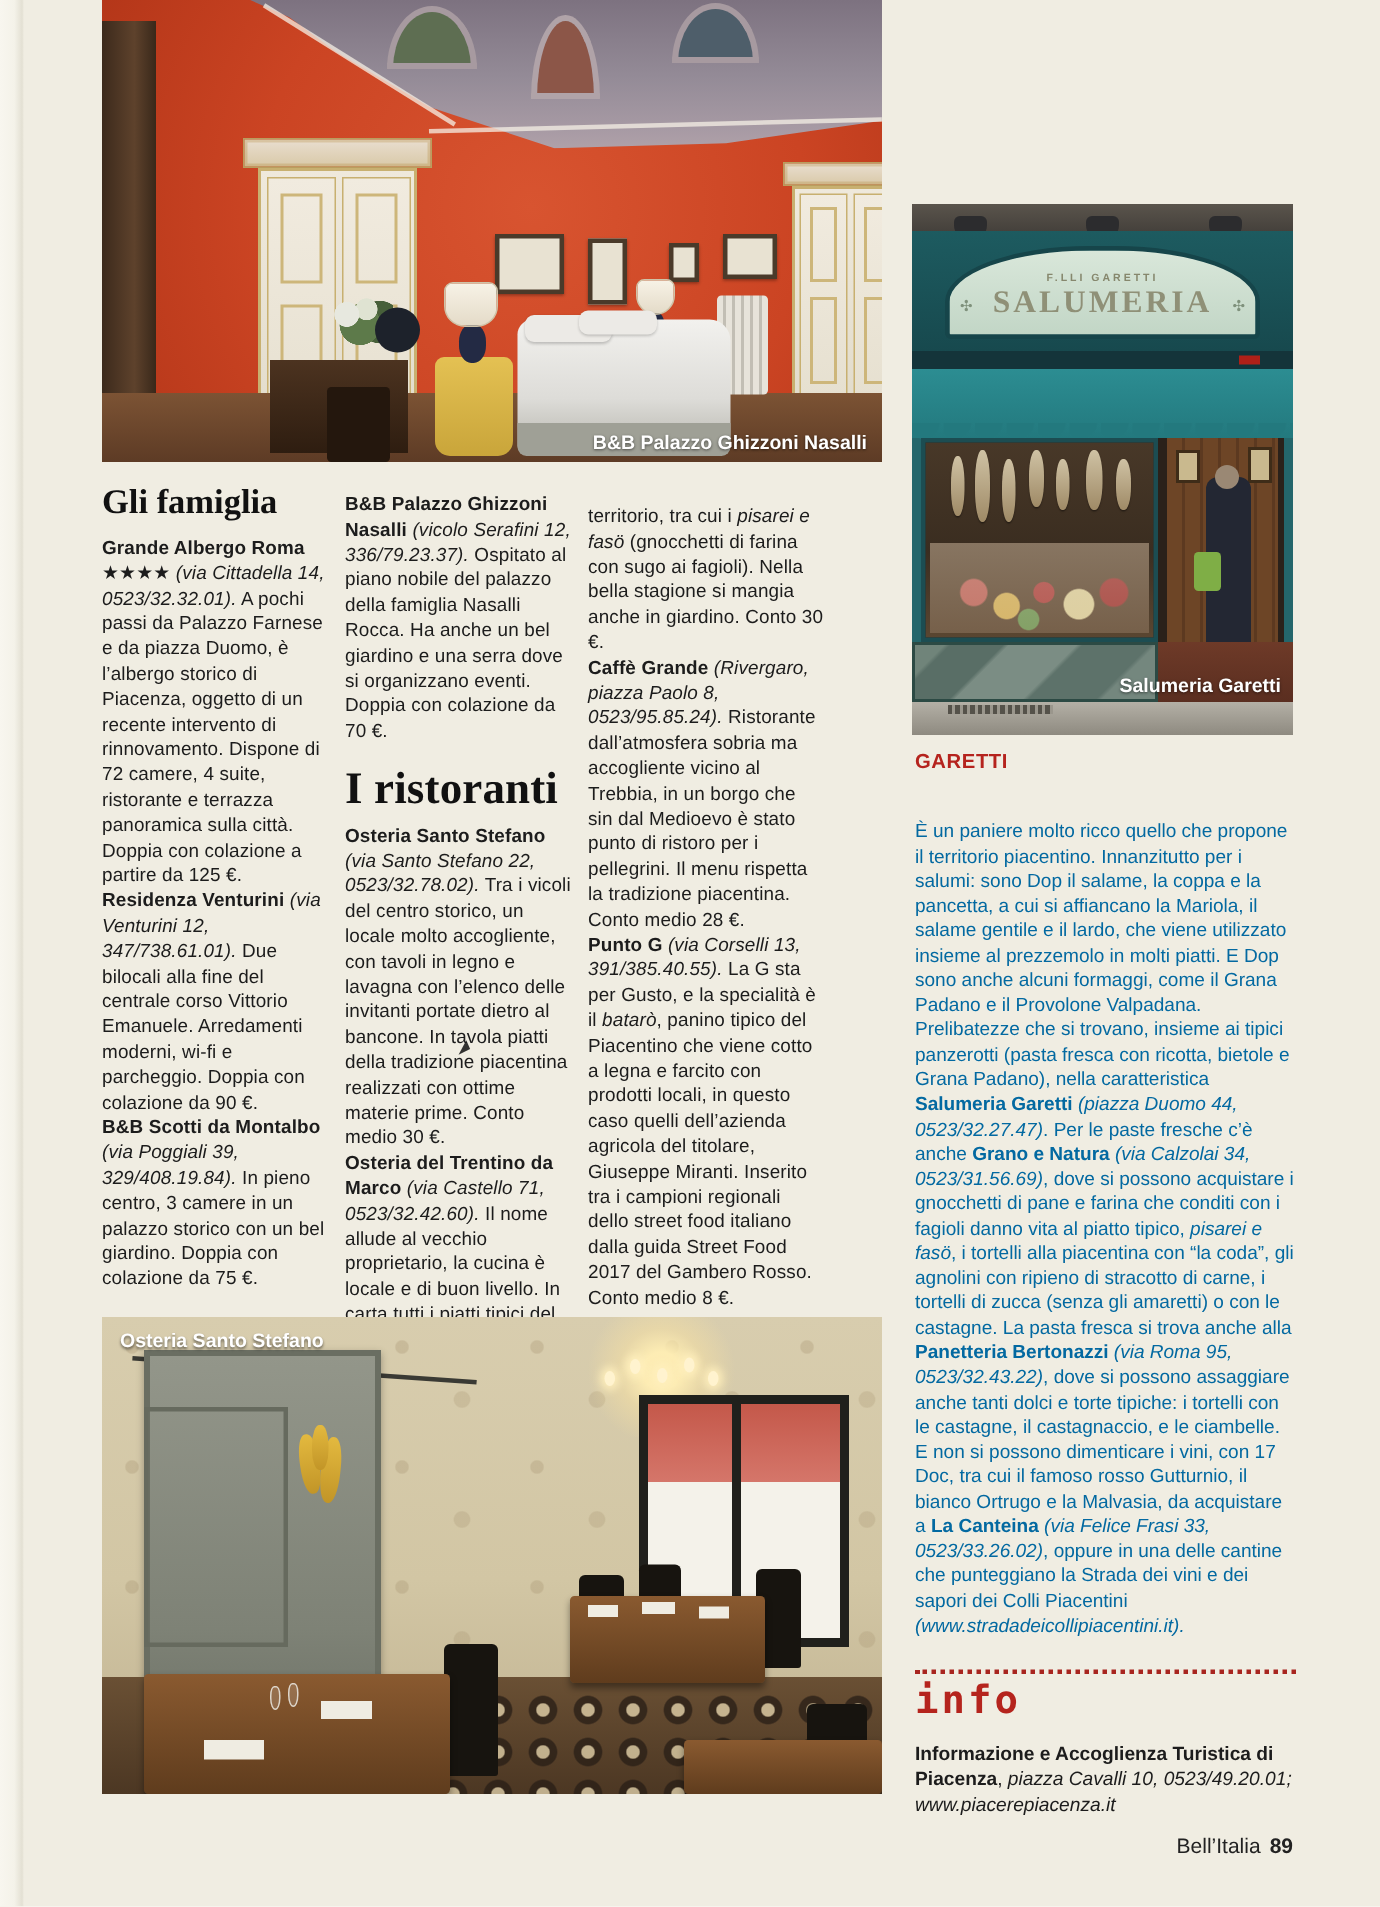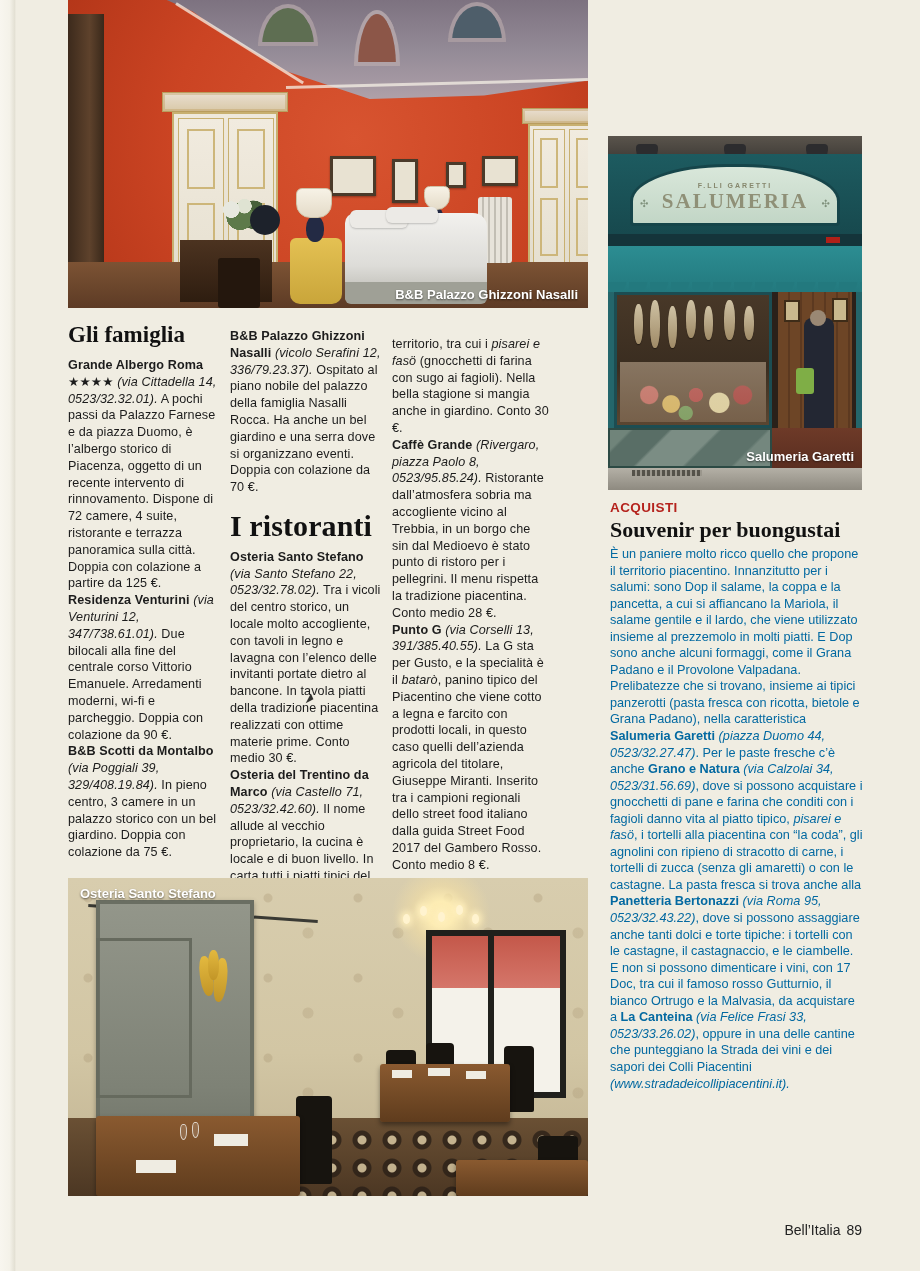--- a/index.html
+++ b/index.html
@@ -119,21 +119,21 @@
   .os-napkin { background:#efece2; }
   .os-chair { background:#17140f; border-radius:4px 4px 2px 2px; }
   .os-glass { width:7px; height:16px; border:1px solid rgba(240,240,235,0.8); border-radius:40% 40% 50% 50%; background:rgba(255,255,255,0.15); }
 
   
   .acquisti-body { position:absolute; left:610px; top:546px; width:254px; color:#0369a1; font-size:12.7px; line-height:16.55px; }
   .info-box { position:absolute; left:610px; top:1113px; width:254px; border-top:3px dotted #a8251f; padding-top:4px; }
   .info-title { font-family:"DejaVu Sans Mono", monospace; font-weight:bold; color:#b5241d; font-size:26px; letter-spacing:2px; line-height:28px; }
   .info-body { margin-top:12px; font-size:12.8px; line-height:17px; color:#1c1c1c; }
   .footer { position:absolute; right:58px; top:1222px; font-size:14px; color:#222; }
-  .footer b { font-weight:normal; margin-left:6px; }
+  .footer b { font-weight:bold; margin-left:6px; }
 
   .cursor { position:absolute; left:308px; top:694px; width:0; height:0;
      border-left:5px solid #111; border-top:4px solid transparent; border-bottom:7px solid transparent;
      transform:rotate(28deg); opacity:0.85; }
 </style>
 </head>
 <body>
 
 <div class="page">
   <div class="page-edge"></div>
@@ -245,22 +245,21 @@
   <div class="col" style="left:230px; top:316px; width:152px;margin-top:12px;">
     <div><b>B&amp;B Palazzo Ghizzoni Nasalli</b> <i>(vicolo Serafini 12, 336/79.23.37).</i> Ospitato al piano nobile del palazzo della famiglia Nasalli Rocca. Ha anche un bel giardino e una serra dove si organizzano eventi. Doppia con colazione da 70 €.</div>
     <div class="serif-head" style="position:static; font-size:30px; margin:22px 0 14px;">I ristoranti</div>
     <div><b>Osteria Santo Stefano</b> <i>(via Santo Stefano 22, 0523/32.78.02).</i> Tra i vicoli del centro storico, un locale molto accogliente, con tavoli in legno e lavagna con l’elenco delle invitanti portate dietro al bancone. In tavola piatti della tradizione piacentina realizzati con ottime materie prime. Conto medio 30 €.<br><b>Osteria del Trentino da Marco</b> <i>(via Castello 71, 0523/32.42.60).</i> Il nome allude al vecchio proprietario, la cucina è locale e di buon livello. In carta tutti i piatti tipici del</div>
   </div>
 
   <div class="col" style="left:392px; top:336px; width:158px;">territorio, tra cui i <i>pisarei e fasö</i> (gnocchetti di farina con sugo ai fagioli). Nella bella stagione si mangia anche in giardino. Conto 30 €.<br><b>Caffè Grande</b> <i>(Rivergaro, piazza Paolo 8, 0523/95.85.24).</i> Ristorante dall’atmosfera sobria ma accogliente vicino al Trebbia, in un borgo che sin dal Medioevo è stato punto di ristoro per i pellegrini. Il menu rispetta la tradizione piacentina. Conto medio 28 €.<br><b>Punto G</b> <i>(via Corselli 13, 391/385.40.55).</i> La G sta per Gusto, e la specialità è il <i>batarò</i>, panino tipico del Piacentino che viene cotto a legna e farcito con prodotti locali, in questo caso quelli dell’azienda agricola del titolare, Giuseppe Miranti. Inserito tra i campioni regionali dello street food italiano dalla guida Street Food 2017 del Gambero Rosso. Conto medio 8 €.</div>
 
   <div class="cursor"></div>
 
-  <div class="kicker" style="left:610px; top:500px;">ACQUISTI</div>
-  <div class="serif-head" style="left:610px; top:517px; font-size:22px;">Souvenir per buongustai</div>
+  <div class="kicker" style="left:610px; top:500px;">GARETTI</div>
   <div class="acquisti-body">È un paniere molto ricco quello che propone il territorio piacentino. Innanzitutto per i salumi: sono Dop il salame, la coppa e la pancetta, a cui si affiancano la Mariola, il salame gentile e il lardo, che viene utilizzato insieme al prezzemolo in molti piatti. E Dop sono anche alcuni formaggi, come il Grana Padano e il Provolone Valpadana. Prelibatezze che si trovano, insieme ai tipici panzerotti (pasta fresca con ricotta, bietole e Grana Padano), nella caratteristica <b>Salumeria Garetti</b> <i>(piazza Duomo 44, 0523/32.27.47)</i>. Per le paste fresche c’è anche <b>Grano e Natura</b> <i>(via Calzolai 34, 0523/31.56.69)</i>, dove si possono acquistare i gnocchetti di pane e farina che conditi con i fagioli danno vita al piatto tipico, <i>pisarei e fasö</i>, i tortelli alla piacentina con “la coda”, gli agnolini con ripieno di stracotto di carne, i tortelli di zucca (senza gli amaretti) o con le castagne. La pasta fresca si trova anche alla <b>Panetteria Bertonazzi</b> <i>(via Roma 95, 0523/32.43.22)</i>, dove si possono assaggiare anche tanti dolci e torte tipiche: i tortelli con le castagne, il castagnaccio, e le ciambelle. E non si possono dimenticare i vini, con 17 Doc, tra cui il famoso rosso Gutturnio, il bianco Ortrugo e la Malvasia, da acquistare a <b>La Canteina</b> <i>(via Felice Frasi 33, 0523/33.26.02)</i>, oppure in una delle cantine che punteggiano la Strada dei vini e dei sapori dei Colli Piacentini <i>(www.stradadeicollipiacentini.it).</i></div>
 
   <div class="photo osteria">
     <div class="os-damask"></div>
     <div class="os-rod"></div>
     <div class="os-cupboard"></div>
     <div class="os-cup-panel"></div>
     <div class="os-corn" style="left:132px; top:78px; width:13px; height:40px; transform:rotate(-8deg);"></div>
     <div class="os-corn" style="left:146px; top:80px; width:13px; height:44px; transform:rotate(6deg);"></div>
     <div class="os-corn" style="left:140px; top:72px; width:11px; height:30px;"></div>
@@ -290,17 +289,21 @@
       <div class="os-glass" style="left:96px; top:6px;"></div>
       <div class="os-napkin" style="left:118px; top:18px; width:34px; height:12px;"></div>
       <div class="os-napkin" style="left:40px; top:44px; width:40px; height:13px;"></div>
     </div>
     <div class="os-chair" style="left:470px; top:258px; width:40px; height:60px;"></div>
     <div class="os-table" style="left:388px; top:282px; width:132px; height:36px;"></div>
 
     <div class="caption" style="left:12px; top:8px;">Osteria Santo Stefano</div>
   </div>
 
+  <div class="info-box">
+    <div class="info-title">info</div>
+    <div class="info-body"><b>Informazione e Accoglienza Turistica di Piacenza</b>, <i>piazza Cavalli 10, 0523/49.20.01; www.piacerepiacenza.it</i></div>
+  </div>
 
   <div class="footer">
     <span>Bell’Italia</span><b>89</b>
   </div>
 </div>
 
 </body></html>

